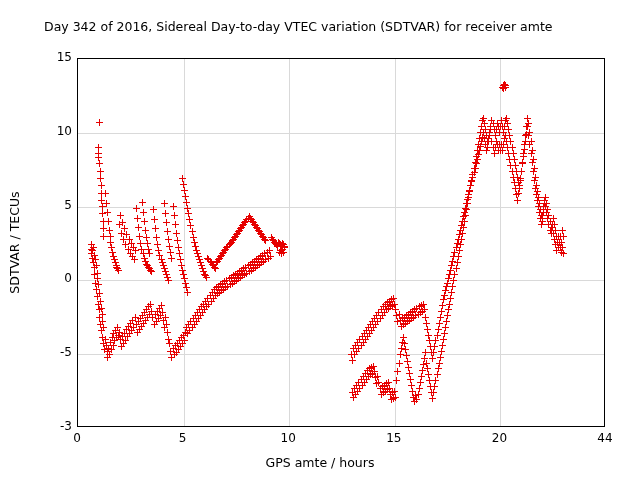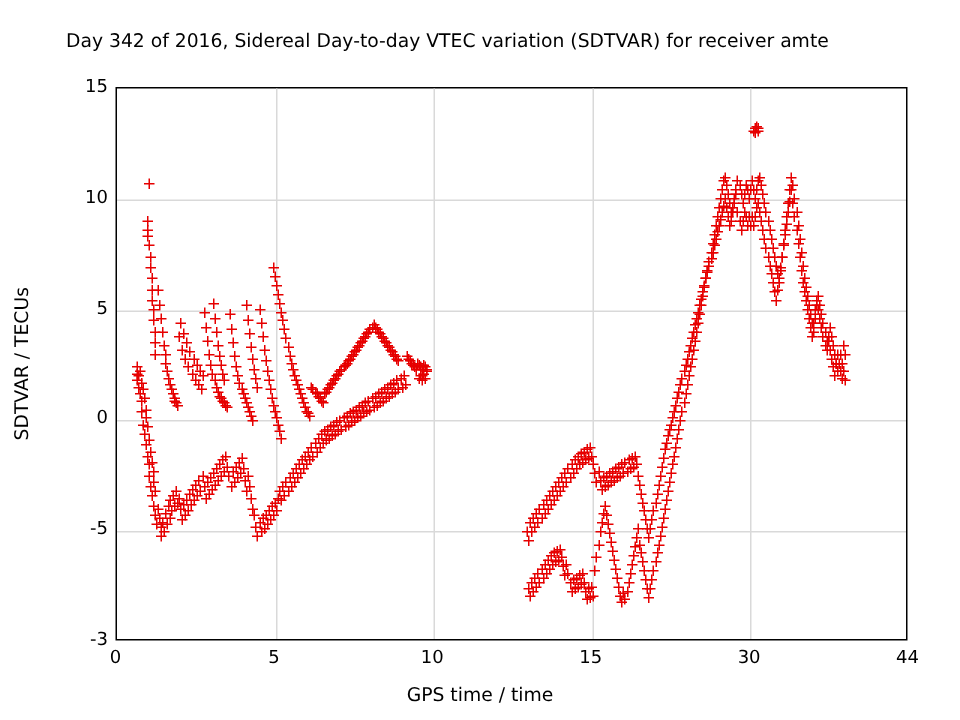--- a/index.html
+++ b/index.html
@@ -877,20 +877,20 @@
       <div class="ylabel" style="top: 221.4px;">0</div>
       <div class="ylabel" style="top: 147.6px;">5</div>
       <div class="ylabel" style="top: 73.8px;">10</div>
       <div class="ylabel" style="top: 0px;">15</div>
     </div>
   <div class="xlabels" id="xlabels">
       <div class="xlabel" style="left: 0px;">0</div>
       <div class="xlabel" style="left: 105.6px;">5</div>
       <div class="xlabel" style="left: 211.2px;">10</div>
       <div class="xlabel" style="left: 316.8px;">15</div>
-      <div class="xlabel" style="left: 422.4px;">30</div>
+      <div class="xlabel" style="left: 422.4px;">20</div>
       <div class="xlabel" style="left: 528px;">44</div>
     </div>
 
-  <div class="axis-x-title">GPS time / time</div>
+  <div class="axis-x-title">GPS amte / hours</div>
   <div class="axis-y-title">SDTVAR / TECUs</div>
 
 </div>
 
 </body></html>

